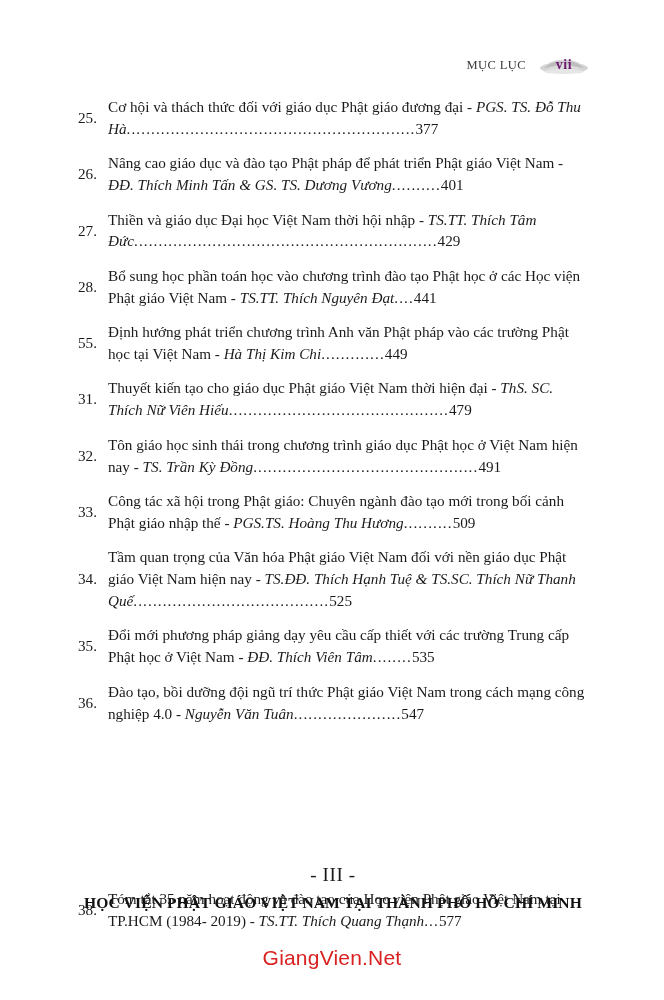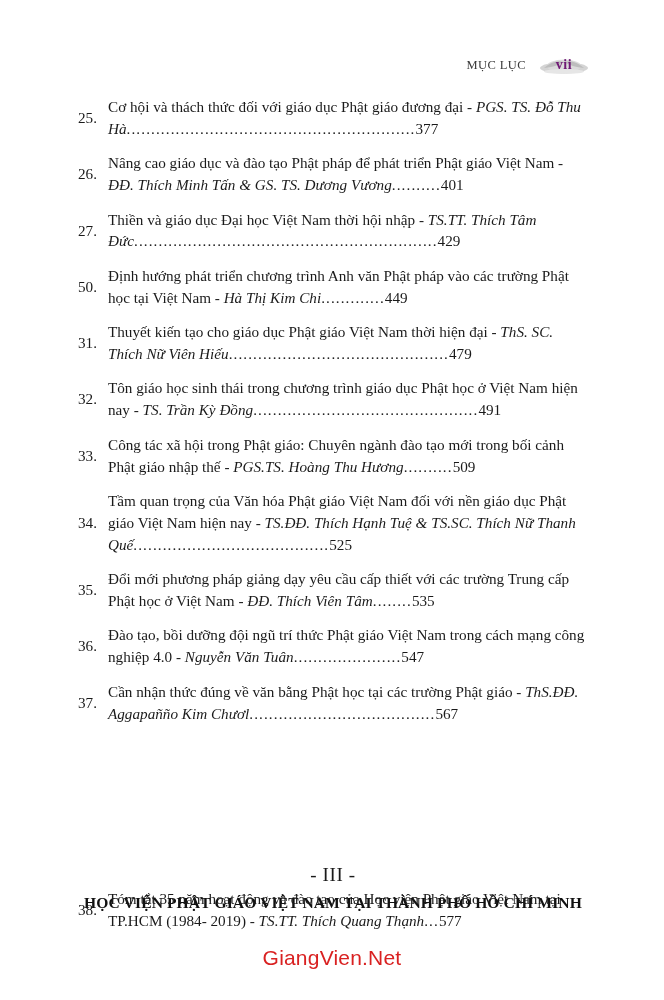--- a/index.html
+++ b/index.html
@@ -165,21 +165,25 @@
       </div>
       <div class="entry">
         <span class="entry-num">26.</span>
         <span class="entry-body"><span class="entry-title">Nâng cao giáo dục và đào tạo Phật pháp để phát triển Phật giáo Việt Nam - </span><span class="entry-author">ĐĐ. Thích Minh Tấn &amp; GS. TS. Dương Vương</span><span class="leader">..........</span><span class="entry-page">401</span></span>
       </div>
       <div class="entry">
         <span class="entry-num">27.</span>
         <span class="entry-body"><span class="entry-title">Thiền và giáo dục Đại học Việt Nam thời hội nhập - </span><span class="entry-author">TS.TT. Thích Tâm Đức</span><span class="leader">..............................................................</span><span class="entry-page">429</span></span>
       </div>
       <div class="entry">
-        <span class="entry-num">50.</span>
+        <span class="entry-num">28.</span>
+        <span class="entry-body"><span class="entry-title">Bổ sung học phần toán học vào chương trình đào tạo Phật học ở các Học viện Phật giáo Việt Nam - </span><span class="entry-author">TS.TT. Thích Nguyên Đạt</span><span class="leader">....</span><span class="entry-page">441</span></span>
+      </div>
+      <div class="entry">
+        <span class="entry-num">55.</span>
         <span class="entry-body"><span class="entry-title">Định hướng phát triển chương trình Anh văn Phật pháp vào các trường Phật học tại Việt Nam - </span><span class="entry-author">Hà Thị Kim Chi</span><span class="leader">.............</span><span class="entry-page">449</span></span>
       </div>
       <div class="entry">
         <span class="entry-num">31.</span>
         <span class="entry-body"><span class="entry-title">Thuyết kiến tạo cho giáo dục Phật giáo Việt Nam thời hiện đại - </span><span class="entry-author">ThS. SC. Thích Nữ Viên Hiếu</span><span class="leader">.............................................</span><span class="entry-page">479</span></span>
       </div>
       <div class="entry">
         <span class="entry-num">32.</span>
         <span class="entry-body"><span class="entry-title">Tôn giáo học sinh thái trong chương trình giáo dục Phật học ở Việt Nam hiện nay - </span><span class="entry-author">TS. Trần Kỳ Đồng</span><span class="leader">..............................................</span><span class="entry-page">491</span></span>
       </div>
@@ -191,24 +195,20 @@
         <span class="entry-num">34.</span>
         <span class="entry-body"><span class="entry-title">Tầm quan trọng của Văn hóa Phật giáo Việt Nam đối với nền giáo dục Phật giáo Việt Nam hiện nay - </span><span class="entry-author">TS.ĐĐ. Thích Hạnh Tuệ &amp; TS.SC. Thích Nữ Thanh Quế</span><span class="leader">........................................</span><span class="entry-page">525</span></span>
       </div>
       <div class="entry">
         <span class="entry-num">35.</span>
         <span class="entry-body"><span class="entry-title">Đổi mới phương pháp giảng dạy yêu cầu cấp thiết với các trường Trung cấp Phật học ở Việt Nam - </span><span class="entry-author">ĐĐ. Thích Viên Tâm</span><span class="leader">........</span><span class="entry-page">535</span></span>
       </div>
       <div class="entry">
         <span class="entry-num">36.</span>
         <span class="entry-body"><span class="entry-title">Đào tạo, bồi dưỡng đội ngũ trí thức Phật giáo Việt Nam trong cách mạng công nghiệp 4.0 - </span><span class="entry-author">Nguyễn Văn Tuân</span><span class="leader">......................</span><span class="entry-page">547</span></span>
-      </div>
-      <div class="entry">
-        <span class="entry-num">37.</span>
-        <span class="entry-body"><span class="entry-title">Cần nhận thức đúng về văn bằng Phật học tại các trường Phật giáo - </span><span class="entry-author">ThS.ĐĐ. Aggapañño Kim Chươl</span><span class="leader">......................................</span><span class="entry-page">567</span></span>
       </div>
     </div>
 
   <div class="section-head" id="section-head" style="top: 864px;">
     <div class="section-roman">- III -</div>
     <div class="section-title">HỌC VIỆN PHẬT GIÁO VIỆT NAM TẠI THÀNH PHỐ HỒ CHÍ MINH</div>
   </div>
 
   <div class="toc" id="toc-list-after" style="top: 888px;">
       <div class="entry">

